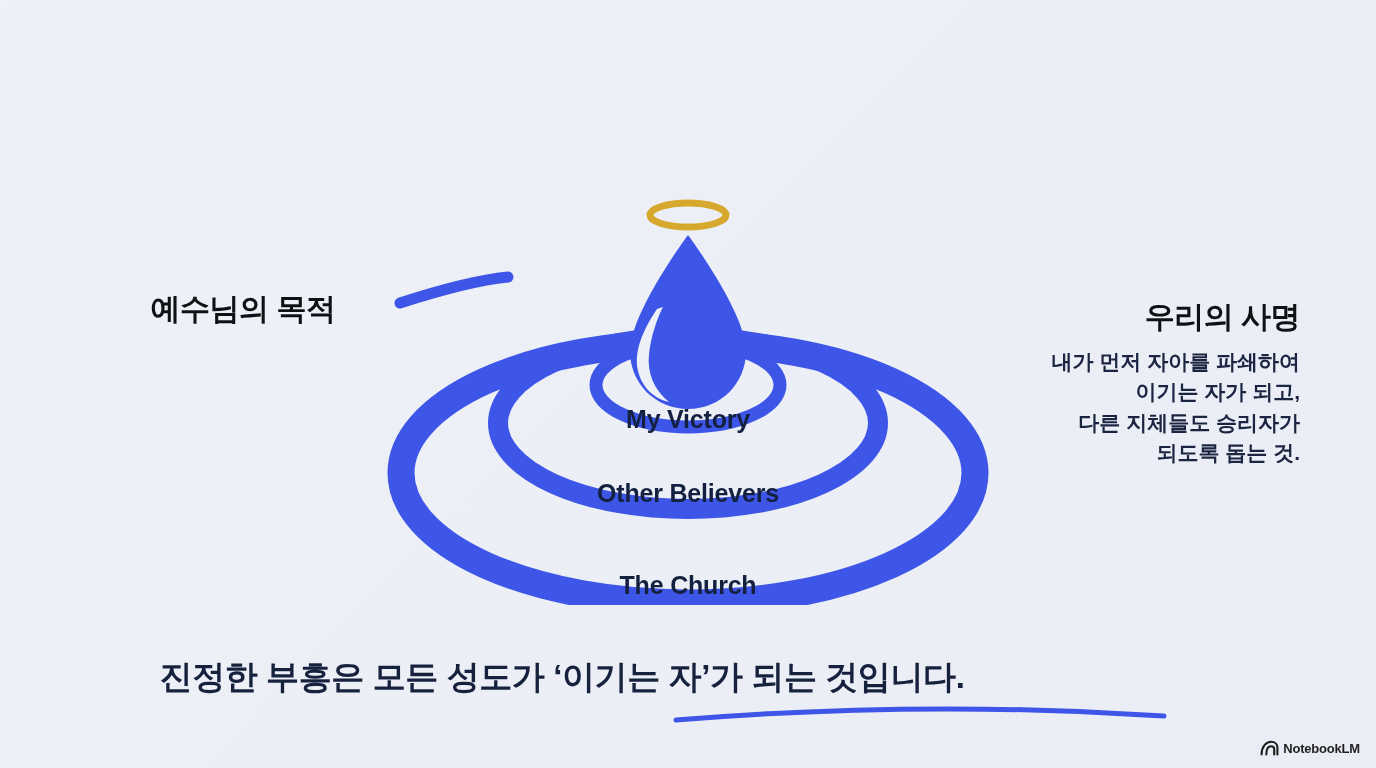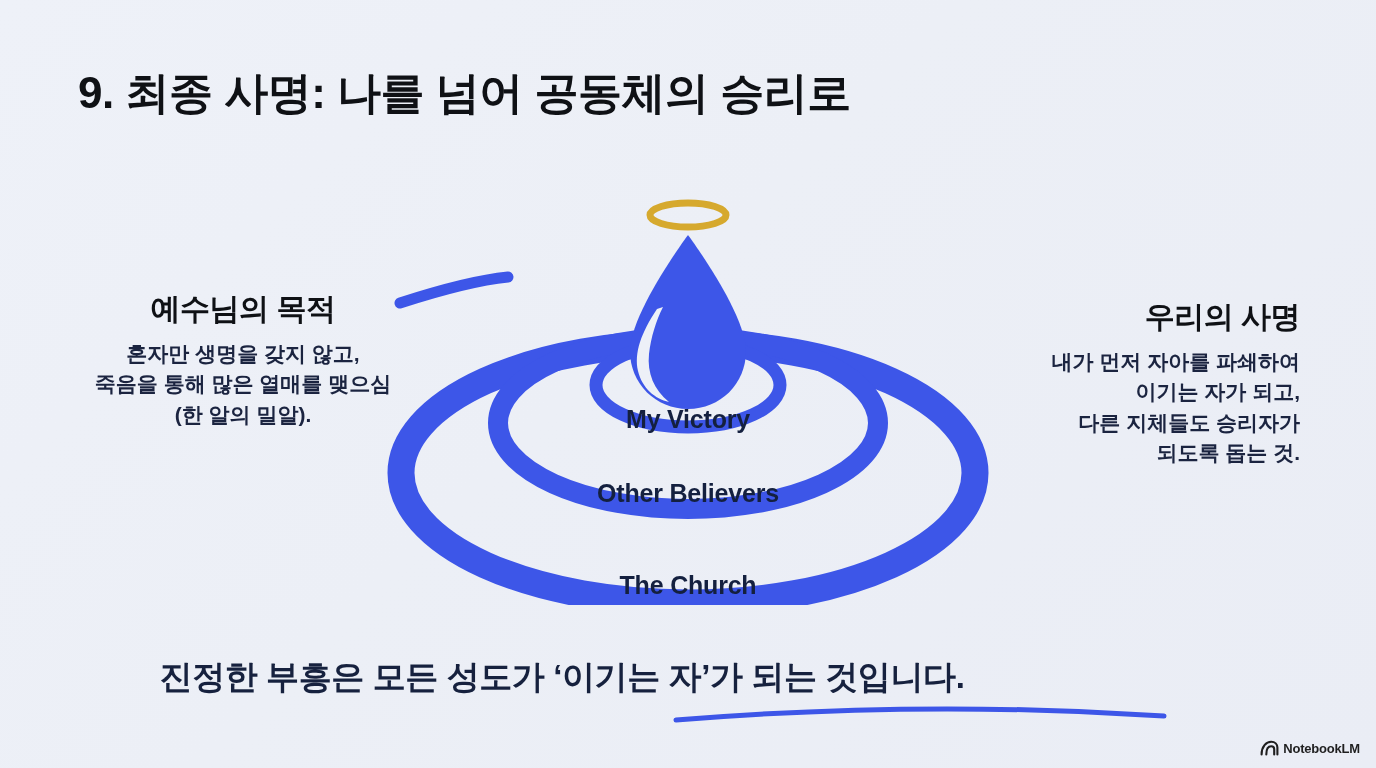--- a/index.html
+++ b/index.html
@@ -117,27 +117,23 @@
     color: #1f1f1f;
     letter-spacing: -0.2px;
   }
   .watermark-icon { display: block; }
 </style>
 </head>
 <body>
 
 <div class="slide">
 
-  <div class="title">9. 최종 사명: 나를 넘어 공동체의 승리로</div>
 
   <div class="col col-left">
     <div class="col-heading">예수님의 목적</div>
-    <div class="col-body">혼자만 생명을 갖지 않고,
-죽음을 통해 많은 열매를 맺으심
-(한 알의 밀알).</div>
   </div>
 
   <div class="col col-right">
     <div class="col-heading">우리의 사명</div>
     <div class="col-body">내가 먼저 자아를 파쇄하여
 이기는 자가 되고,
 다른 지체들도 승리자가
 되도록 돕는 것.</div>
   </div>
 

